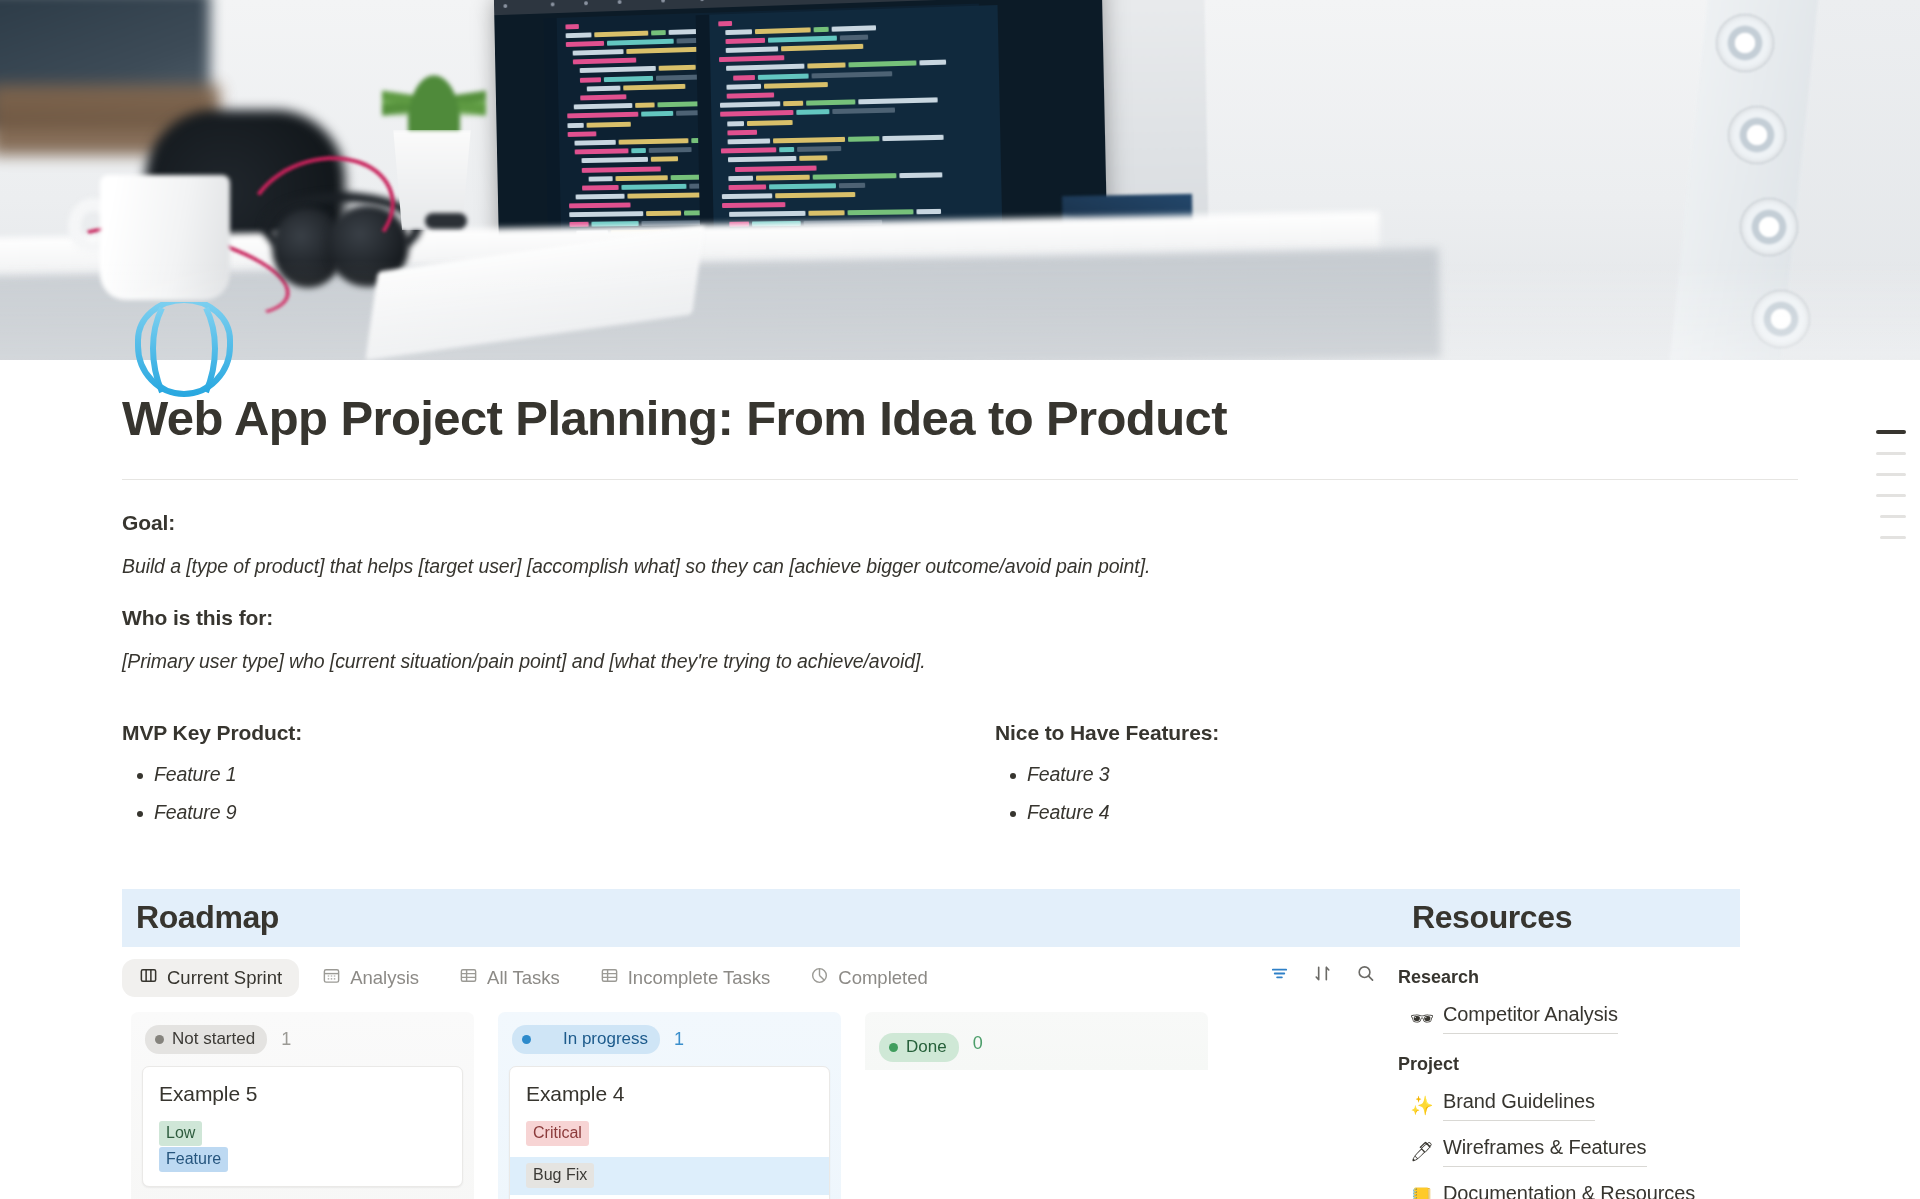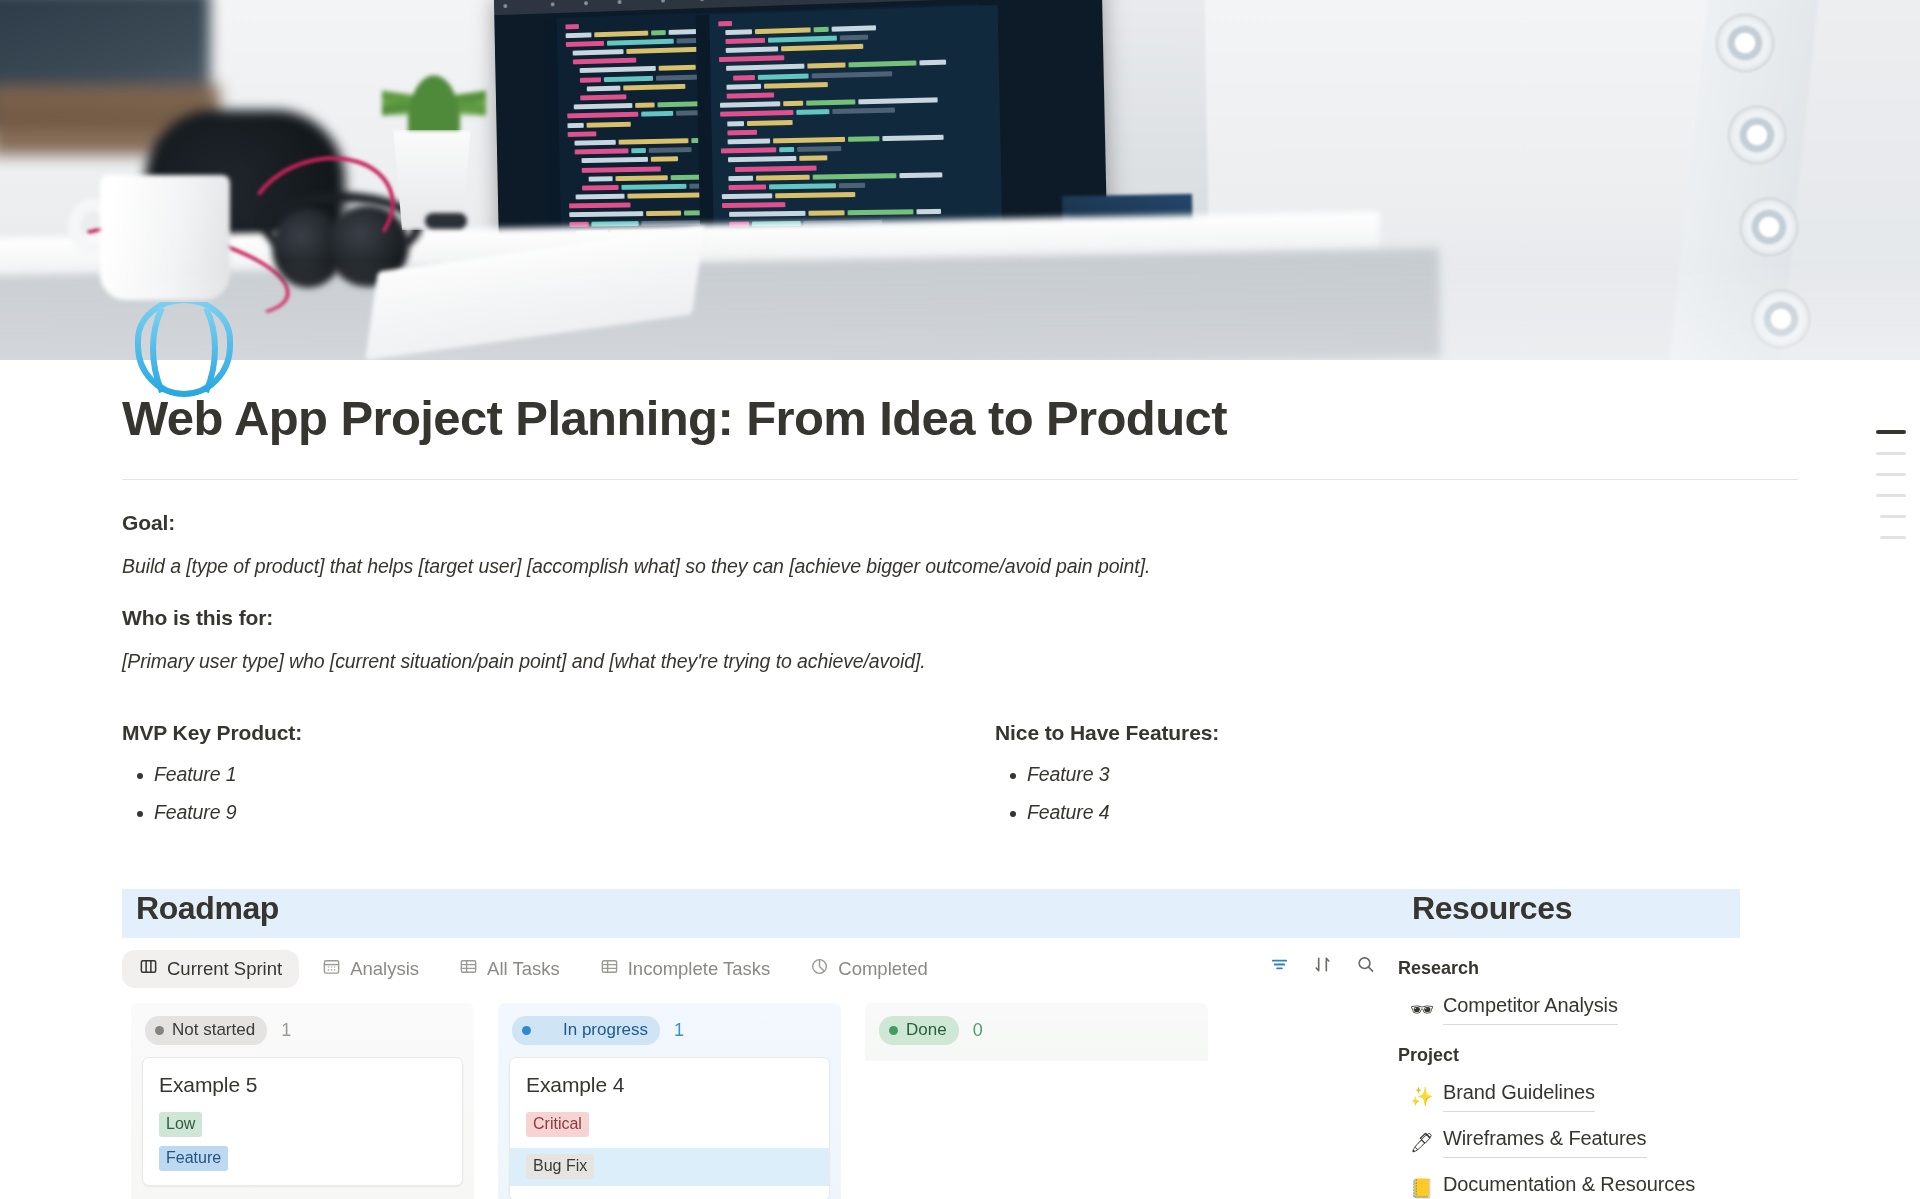--- a/index.html
+++ b/index.html
@@ -243,21 +243,21 @@
 
   
   .lower { display: flex; margin-top: 50px; }
   .roadmap-wrap { width: 1276px; }
   .resources-wrap { width: 400px; padding-left: 0; }
 
   .block-head {
     font-size: 32px; font-weight: 700; letter-spacing: -0.4px;
     background: #e3effa;
     display: block;
-    padding: 1px 14px 11px 14px;
+    padding: 10px 14px 11px 14px;
     color: #37352f;
   }
   .rm-head { width: 1276px; }
   .res-head { width: 342px; }
 
   
   .tabs {
     display: flex; align-items: center; gap: 6px;
     margin-top: 12px; padding-left: 0; position: relative;
   }
@@ -285,42 +285,42 @@
   .pill {
     display: inline-flex; align-items: center; gap: 8px;
     border-radius: 14px; padding: 4px 12px 5px 10px;
     font-size: 17px; font-weight: 500;
   }
   .pill .dot { width: 9px; height: 9px; border-radius: 50%; display: inline-block; }
   .pill-grey { background: #e4e3e1; color: #3c3a36; }
   .pill-grey .dot { background: #85837d; }
   .pill-blue { background: #cfe5f6; color: #1d5b8c; gap: 32px; }
   .pill-blue .dot { background: #2d8acb; }
-  .pill-green { background: #cfe8d6; color: #26603a; }
+  .pill-green { background: #cfe8d6; color: #26603a; margin-top: 8px; }
   .pill-green .dot { background: #3f9d5d; }
   .kcount { font-size: 18px; }
   .kcount.grey { color: #9b9a95; }
   .kcount.blue { color: #3b8fcc; }
   .kcount.green { color: #4c9e6a; }
 
   .card {
     background: #fff; border: 1px solid #eae9e7; border-radius: 7px;
     margin: 0 11px; padding: 15px 16px 14px 16px;
     box-shadow: 0 1px 2px rgba(15,15,15,.06);
   }
   .card-title { font-size: 21px; color: #37352f; margin-bottom: 15px; letter-spacing: -0.1px; }
   .chip {
     display: inline-block; border-radius: 3px;
     padding: 2px 7px 3px 7px; font-size: 16px; line-height: 1.25;
   }
   .chip-low { background: #cfe6d7; color: #2e5c3e; }
   .chip-critical { background: #f7d4d4; color: #8b3a3a; }
   .chip-feature { background: #bdd9f2; color: #26557e; }
   .chip-bug { background: #e5e4e1; color: #3c3a36; }
-  .chip-row { margin-top: 9px; }
+  .chip-row { margin-top: 1px; }
   .chip-row.sel { background: #ddeefb; margin: 11px -16px 0 -16px; padding: 6px 16px 7px 16px; }
 
   
   .res-group { font-size: 18px; font-weight: 700; color: #37352f; margin-top: 20px; }
   .res-item {
     display: flex; align-items: center; gap: 11px;
     margin-top: 15px; padding-left: 12px; font-size: 20px; color: #37352f;
   }
   .res-item .res-label {
     border-bottom: 1.4px solid #d9d8d4; padding-bottom: 7px; cursor: pointer;

